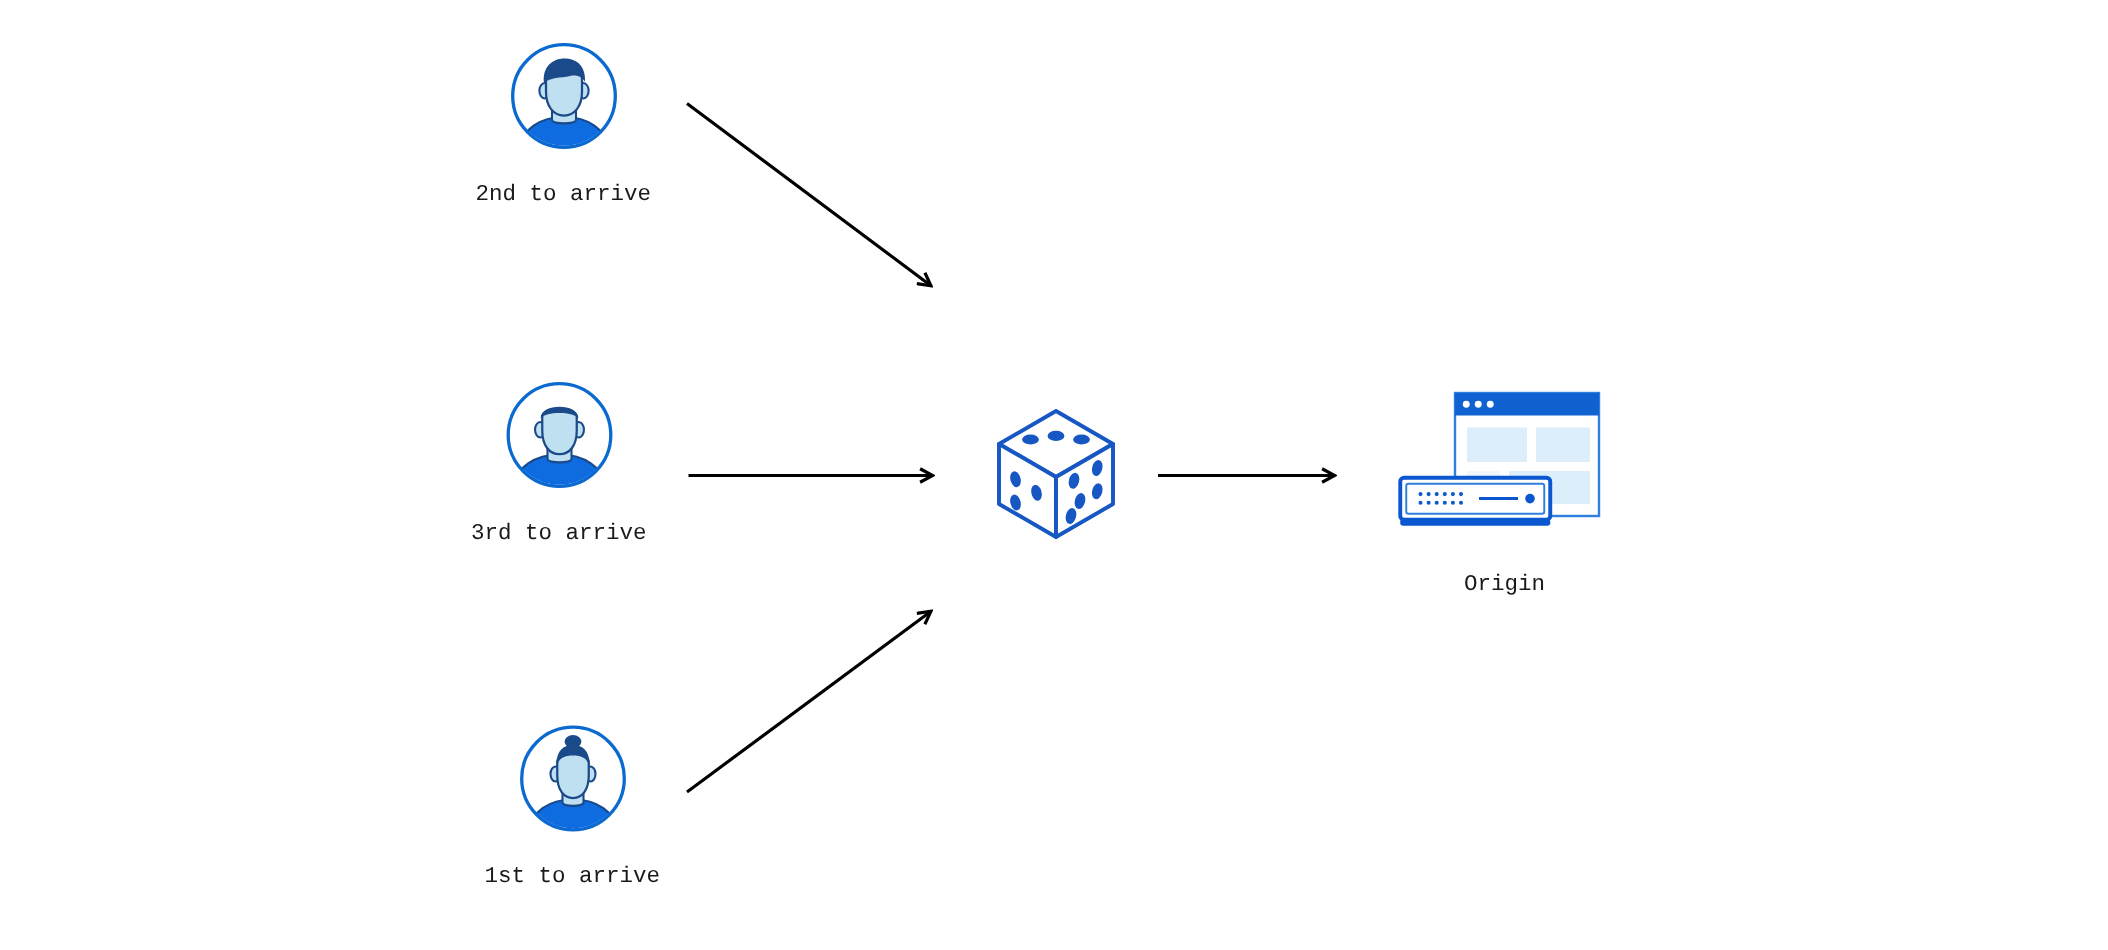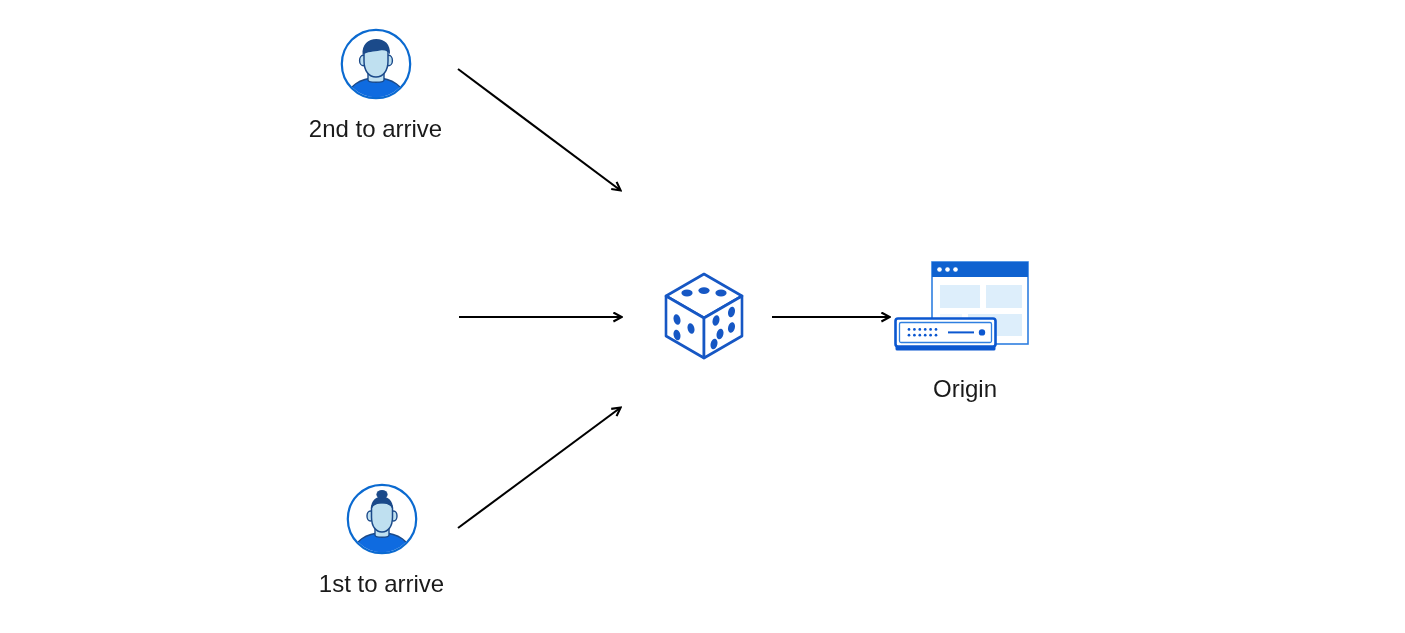--- a/index.html
+++ b/index.html
@@ -19,25 +19,26 @@
     background: #ffffff;
     overflow: hidden;
   }
   .node {
     position: absolute;
     display: flex;
     flex-direction: column;
     align-items: center;
   }
   .node-label {
-    font-size: 24px;
+    font-size: 15px;
     line-height: 22px;
     color: #1a1a1a;
     white-space: nowrap;
     text-align: center;
+    font-family: Liberation Mono, monospace;
   }
   .avatar-node .node-label {
     margin-top: 14px;
   }
   .origin-node .node-label {
     margin-top: 10px;
   }
   .icon-box {
     display: block;
   }
@@ -99,20 +100,43 @@
           <path d="M24 24 C24 16 48 16 48 24 L48 33 C48 43 43 49 36 49 C29 49 24 43 24 33 Z" fill="#bfe0f0" stroke="#1b4a8a" stroke-width="1.5"></path>
 
           <path d="M22.6 27 C21.5 16.5 28.5 11 36.2 11 C44.5 11 50.6 16 50 26.5
                    C48.4 23.6 45 21.6 40 22.6 C33.6 23.9 27.2 23.6 22.6 27 Z" fill="#1b4a8a"></path>
         </g>
       </svg>
     </span>
     <span class="node-label">2nd to arrive</span>
   </div>
 
+  <div class="node avatar-node" style="left:295px; top:254px; width:155px;">
+    <span class="icon-box">
+      <svg width="72" height="72" viewBox="0 0 72 72">
+        <circle cx="36" cy="36" r="34.2" fill="#ffffff" stroke="#0b6ad0" stroke-width="2.2"></circle>
+        <clipPath id="clip-a3">
+            <circle cx="36" cy="36" r="33.2"></circle>
+          </clipPath>
+        <g clip-path="url(#clip-a3)">
+          <path d="M4 72 C7 57 20 49 36 49 C52 49 65 57 68 72 Z" fill="#0f6be0"></path>
+          <path d="M4 72 C7 57 20 49 36 49 C52 49 65 57 68 72 Z" fill="none" stroke="#1b4a8a" stroke-width="1.4"></path>
+          <path d="M28 40 L28 52 C28 55 44 55 44 52 L44 40 Z" fill="#bfe0f0" stroke="#1b4a8a" stroke-width="1.4"></path>
+          <ellipse cx="23.2" cy="32.5" rx="3.5" ry="5.2" fill="#bfe0f0" stroke="#1b4a8a" stroke-width="1.4"></ellipse>
+          <ellipse cx="48.8" cy="32.5" rx="3.5" ry="5.2" fill="#bfe0f0" stroke="#1b4a8a" stroke-width="1.4"></ellipse>
+          <path d="M24.5 24 C24.5 16.5 47.5 16.5 47.5 24 L47.5 33 C47.5 43 42.8 48.8 36 48.8
+                   C29.2 48.8 24.5 43 24.5 33 Z" fill="#bfe0f0" stroke="#1b4a8a" stroke-width="1.5"></path>
+
+          <path d="M23.4 24.8 C23.4 14.6 48.6 14.6 48.6 24.8 C46 22.4 42 21.4 36 21.4
+                   C30 21.4 26 22.4 23.4 24.8 Z" fill="#1b4a8a"></path>
+        </g>
+      </svg>
+    </span>
+    <span class="node-label">3rd to arrive</span>
+  </div>
 
   <div class="node avatar-node" style="left:304px; top:483px; width:155px;">
     <span class="icon-box">
       <svg width="72" height="72" viewBox="0 0 72 72">
         <circle cx="36" cy="36" r="34.2" fill="#ffffff" stroke="#0b6ad0" stroke-width="2.2"></circle>
         <clipPath id="clip-a1">
             <circle cx="36" cy="36" r="33.2"></circle>
           </clipPath>
         <g clip-path="url(#clip-a1)">
           <path d="M6 72 C8 58 20 50 36 50 C52 50 64 58 66 72 Z" fill="#0f6be0"></path>
@@ -161,21 +185,21 @@
           <ellipse cx="58" cy="52.5" rx="3.4" ry="5.4" transform="rotate(14 58 52.5)"></ellipse>
           <ellipse cx="73.5" cy="59.5" rx="3.4" ry="5.4" transform="rotate(14 73.5 59.5)"></ellipse>
           <ellipse cx="62" cy="66" rx="3.4" ry="5.4" transform="rotate(14 62 66)"></ellipse>
           <ellipse cx="56" cy="76" rx="3.4" ry="5.4" transform="rotate(14 56 76)"></ellipse>
         </g>
       </svg>
     </span>
     <span class="node-label"></span>
   </div>
 
-  <div class="node origin-node" style="left:890px; top:258px; width:150px;justify-content:center;">
+  <div class="node origin-node" style="left:928px; top:258px; width:150px;justify-content:center;">
     <span class="icon-box">
       <svg width="150" height="106" viewBox="0 0 150 106">
 
         <g>
           <rect x="42" y="4" width="96" height="82" fill="#ffffff" stroke="#2f7fe0" stroke-width="1.6"></rect>
           <rect x="42" y="4" width="96" height="15" fill="#0f62d0"></rect>
           <circle cx="49.5" cy="11.5" r="2.3" fill="#ffffff"></circle>
           <circle cx="57.5" cy="11.5" r="2.3" fill="#ffffff"></circle>
           <circle cx="65.5" cy="11.5" r="2.3" fill="#ffffff"></circle>
 

